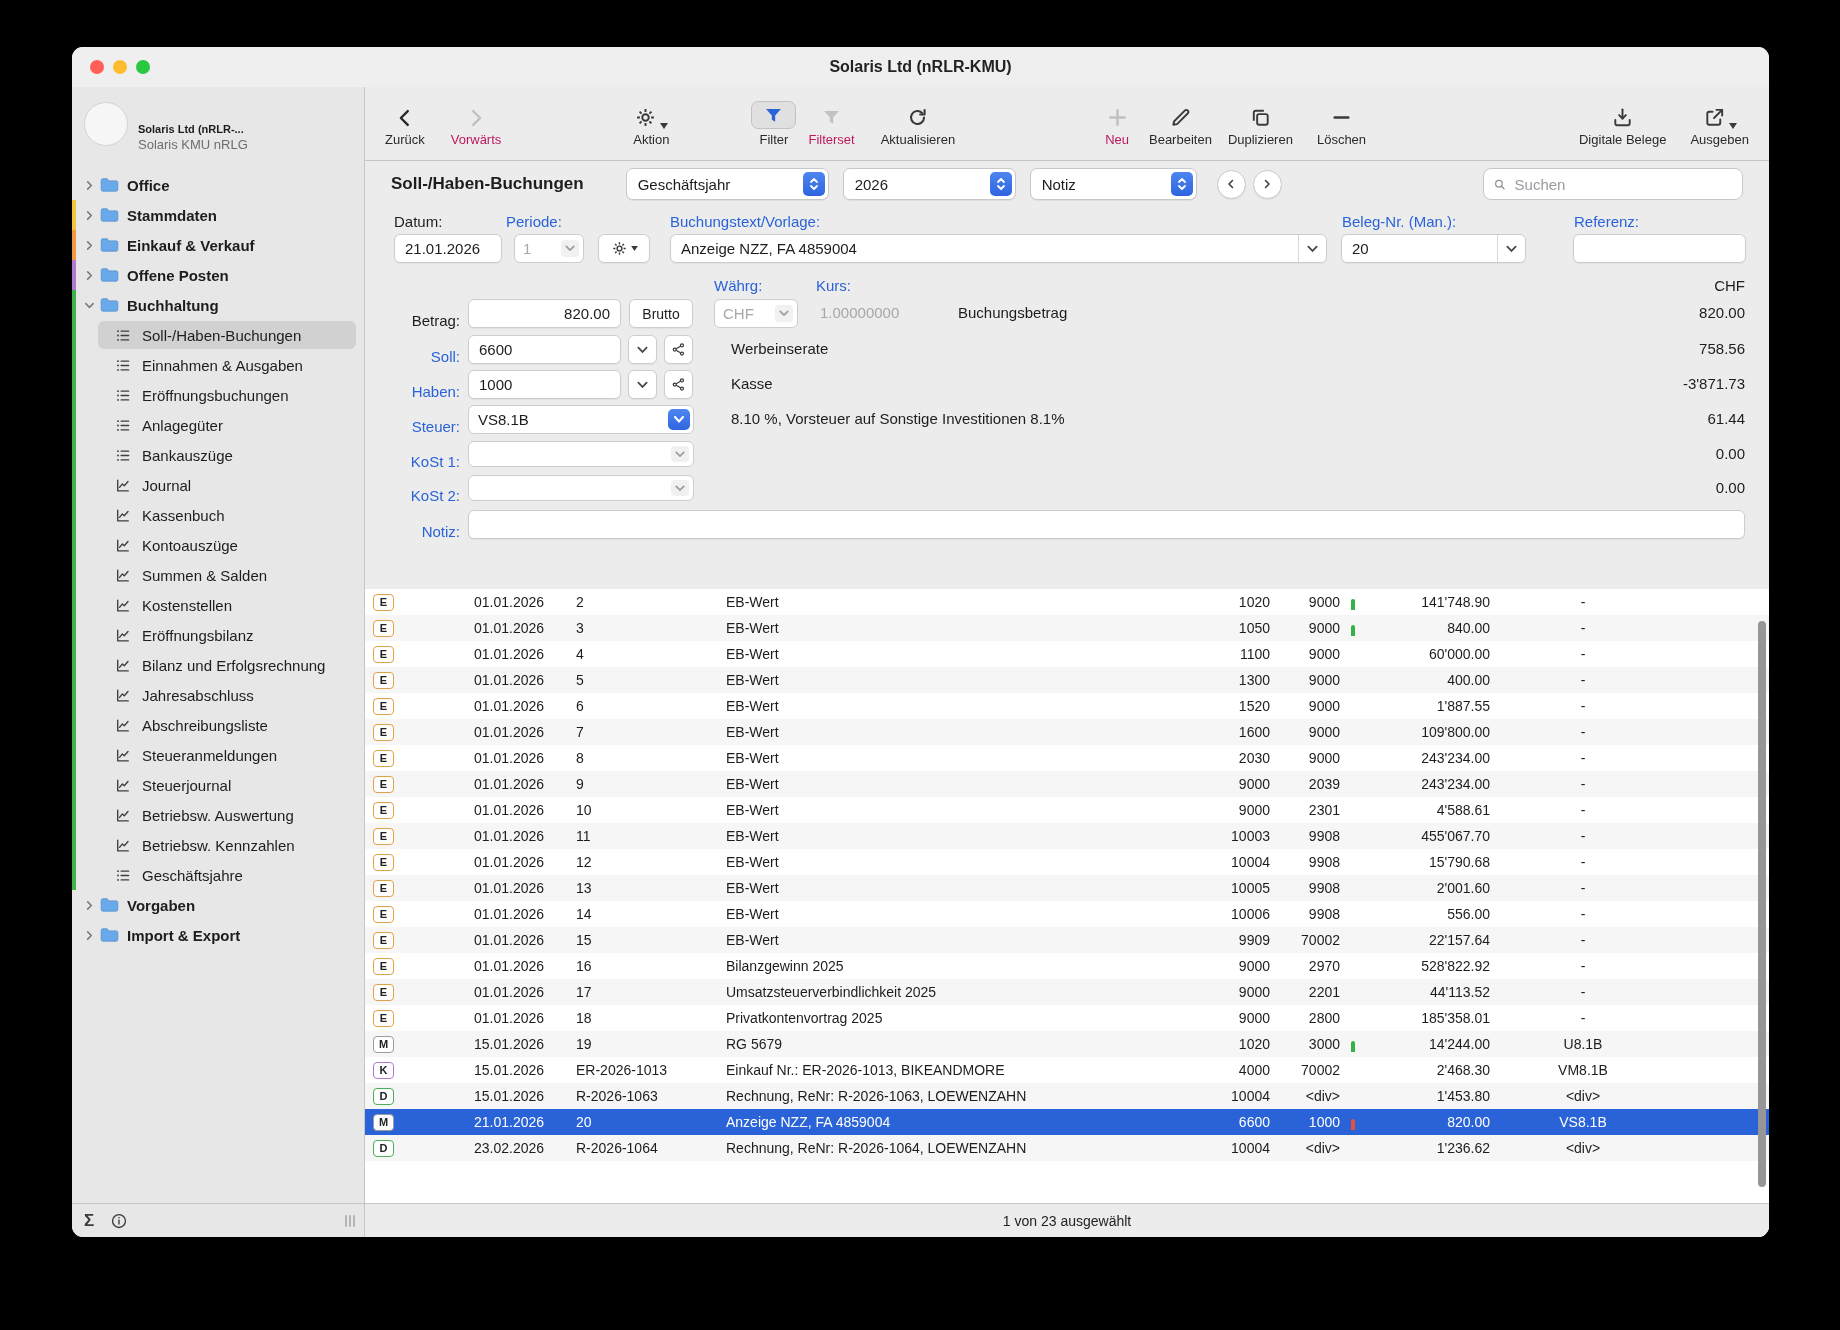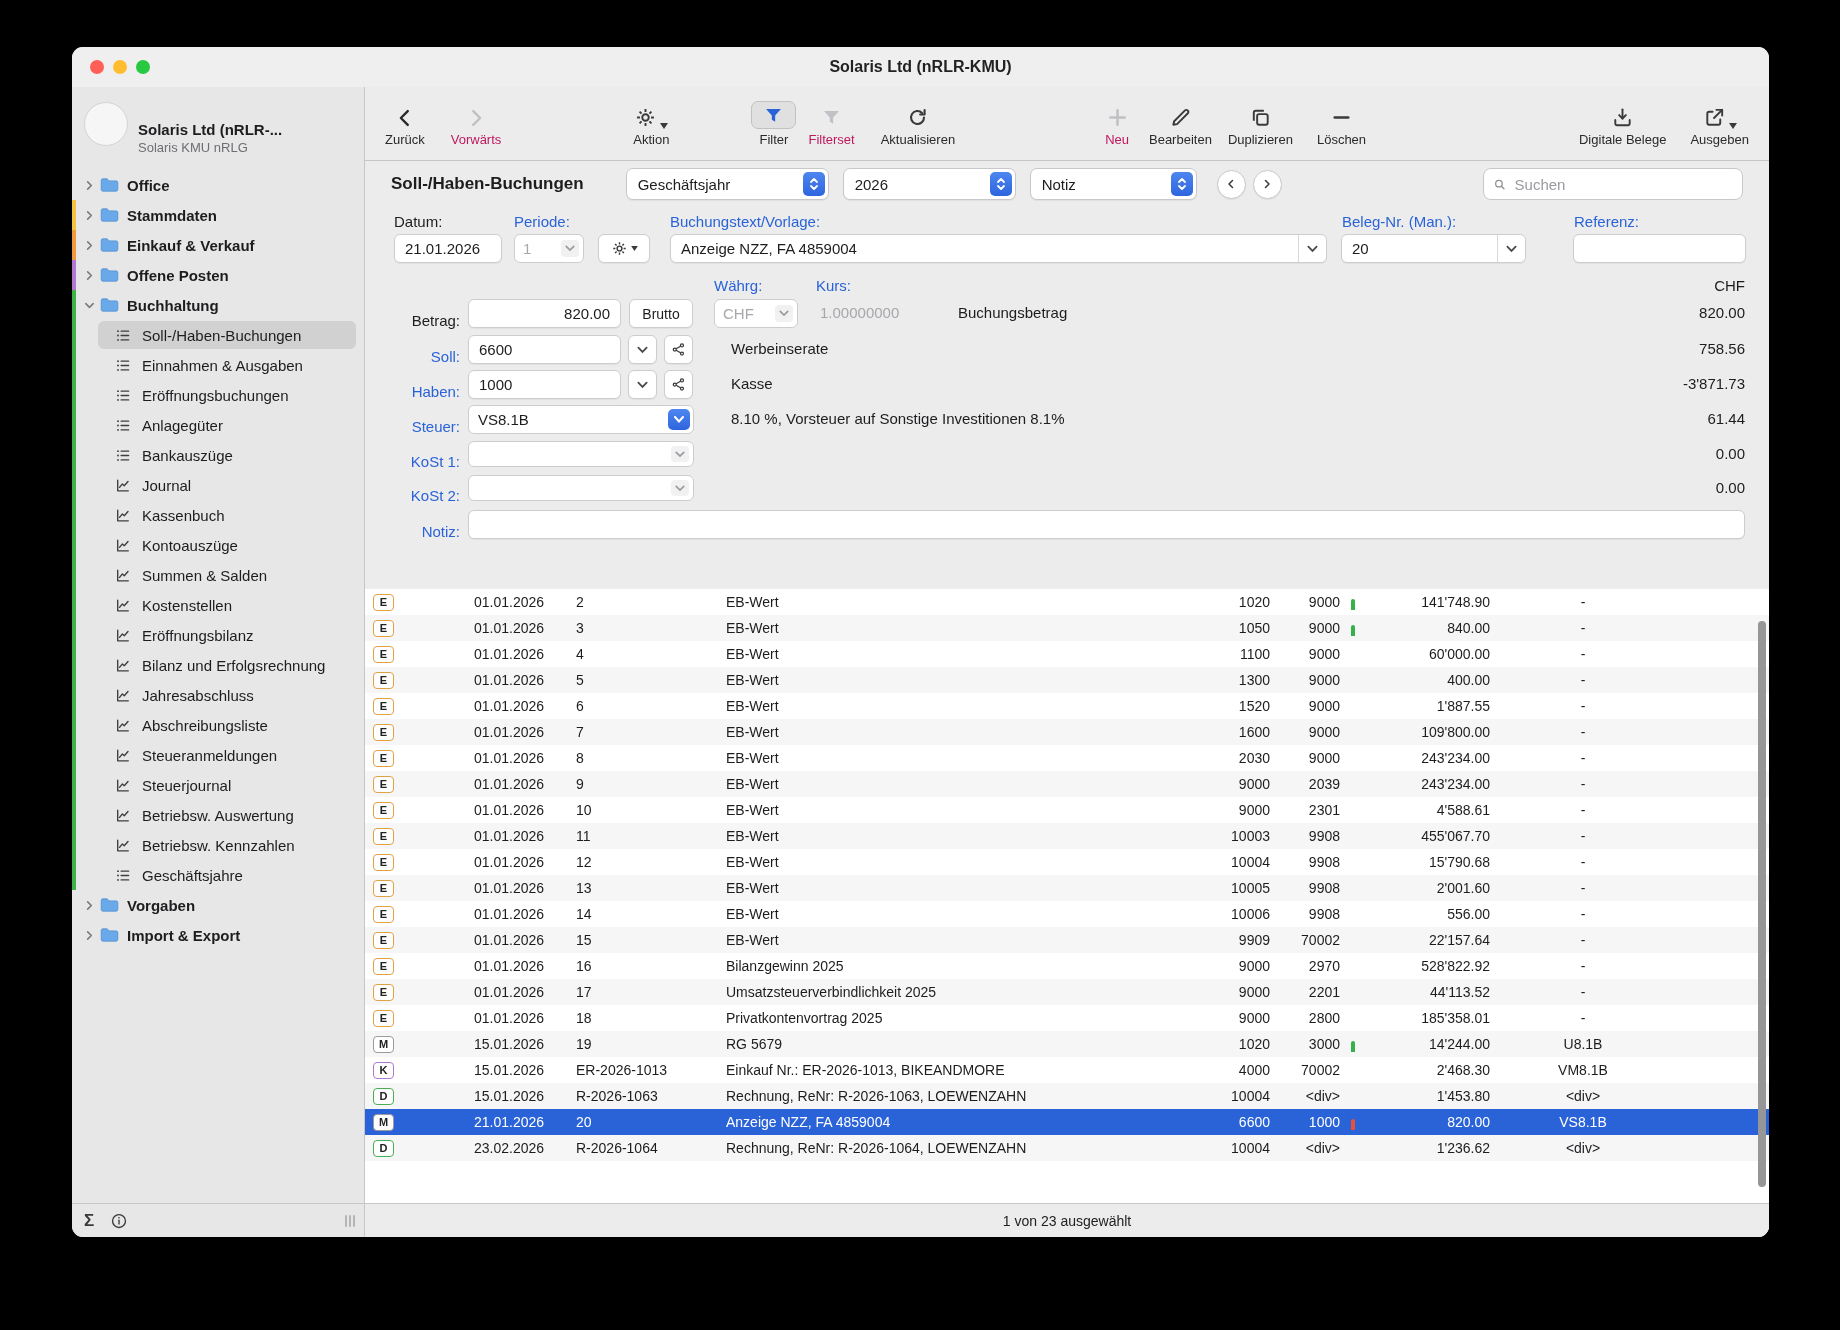--- a/index.html
+++ b/index.html
@@ -9,21 +9,21 @@
   .titlebar{height:40px;display:flex;align-items:center;justify-content:center;position:relative;background:#efefef;}
   .lights{position:absolute;left:18px;display:flex;gap:9px;}
   .light{width:14px;height:14px;border-radius:50%;}
   .light.r{background:#ff5f57}.light.y{background:#febc2e}.light.g{background:#28c840}
   .wtitle{font-weight:700;font-size:16px;color:#222;}
   .main{display:flex;height:1150px;}
   
   .sidebar{width:292px;min-width:292px;background:#e7e7e7;border-right:1px solid #c6c6c6;display:flex;flex-direction:column;}
   .side-head{height:73px;display:flex;align-items:center;padding:0 12px;gap:10px;}
   .avatar{width:42px;height:42px;border-radius:50%;background:#f6f6f6;border:1px solid #d4d4d4;flex:none;}
-  .app-name{font-weight:700;font-size:15px;white-space:nowrap;margin-top:28px;}
+  .app-name{font-weight:700;font-size:11px;white-space:nowrap;margin-top:28px;}
   .app-sub{font-size:13px;color:#6e6e73;margin-top:2px;}
   .tree{flex:1;overflow:hidden;padding-top:10px;}
   .tree-row{height:30px;display:flex;align-items:center;position:relative;white-space:nowrap;}
   .tree-row .strip{position:absolute;left:0;top:0;bottom:0;width:4px;}
   .tree-row .chev{width:14px;margin-left:12px;display:flex;align-items:center;flex:none;}
   .tree-row .ticon{width:21px;margin-left:2px;display:flex;align-items:center;flex:none;position:relative;z-index:1;}
   .tree-row .tlabel{margin-left:6px;font-size:15px;position:relative;z-index:1;}
   .tree-row.top .tlabel{font-weight:700;}
   .tree-row.child{padding-left:41px;}
   .tree-row.selected::before{content:"";position:absolute;left:26px;right:8px;top:1px;bottom:1px;background:#d1d1d1;border-radius:6px;}
@@ -589,21 +589,21 @@
           <svg width="15" height="15" viewBox="0 0 24 24" fill="none" stroke="#8e8e93" stroke-width="2.2" stroke-linecap="round">
               <circle cx="10.5" cy="10.5" r="5.8"></circle>
               <path d="M15 15l4.5 4.5"></path>
             </svg>
           <input placeholder="Suchen" style="">
         </div>
       </div>
 
       <div class="form">
         <span class="lbl black" style="left:29px;top:6px">Datum:</span>
-        <span class="lbl" style="left:149px;top:6px">Periode:</span>
+        <span class="lbl" style="left:141px;top:6px">Periode:</span>
         <span class="lbl" style="left:305px;top:6px">Buchungstext/Vorlage:</span>
         <span class="lbl" style="left:977px;top:6px">Beleg-Nr. (Man.):</span>
         <span class="lbl" style="left:1209px;top:6px">Referenz:</span>
 
         <div class="fld" style="left:29px;top:27px;width:108px">
             <input value="21.01.2026" style="">
           </div>
         <div class="popup-sm" style="left:149px;top:27px;width:70px">
           <span class="gray">1</span>
           <span class="dcap">

